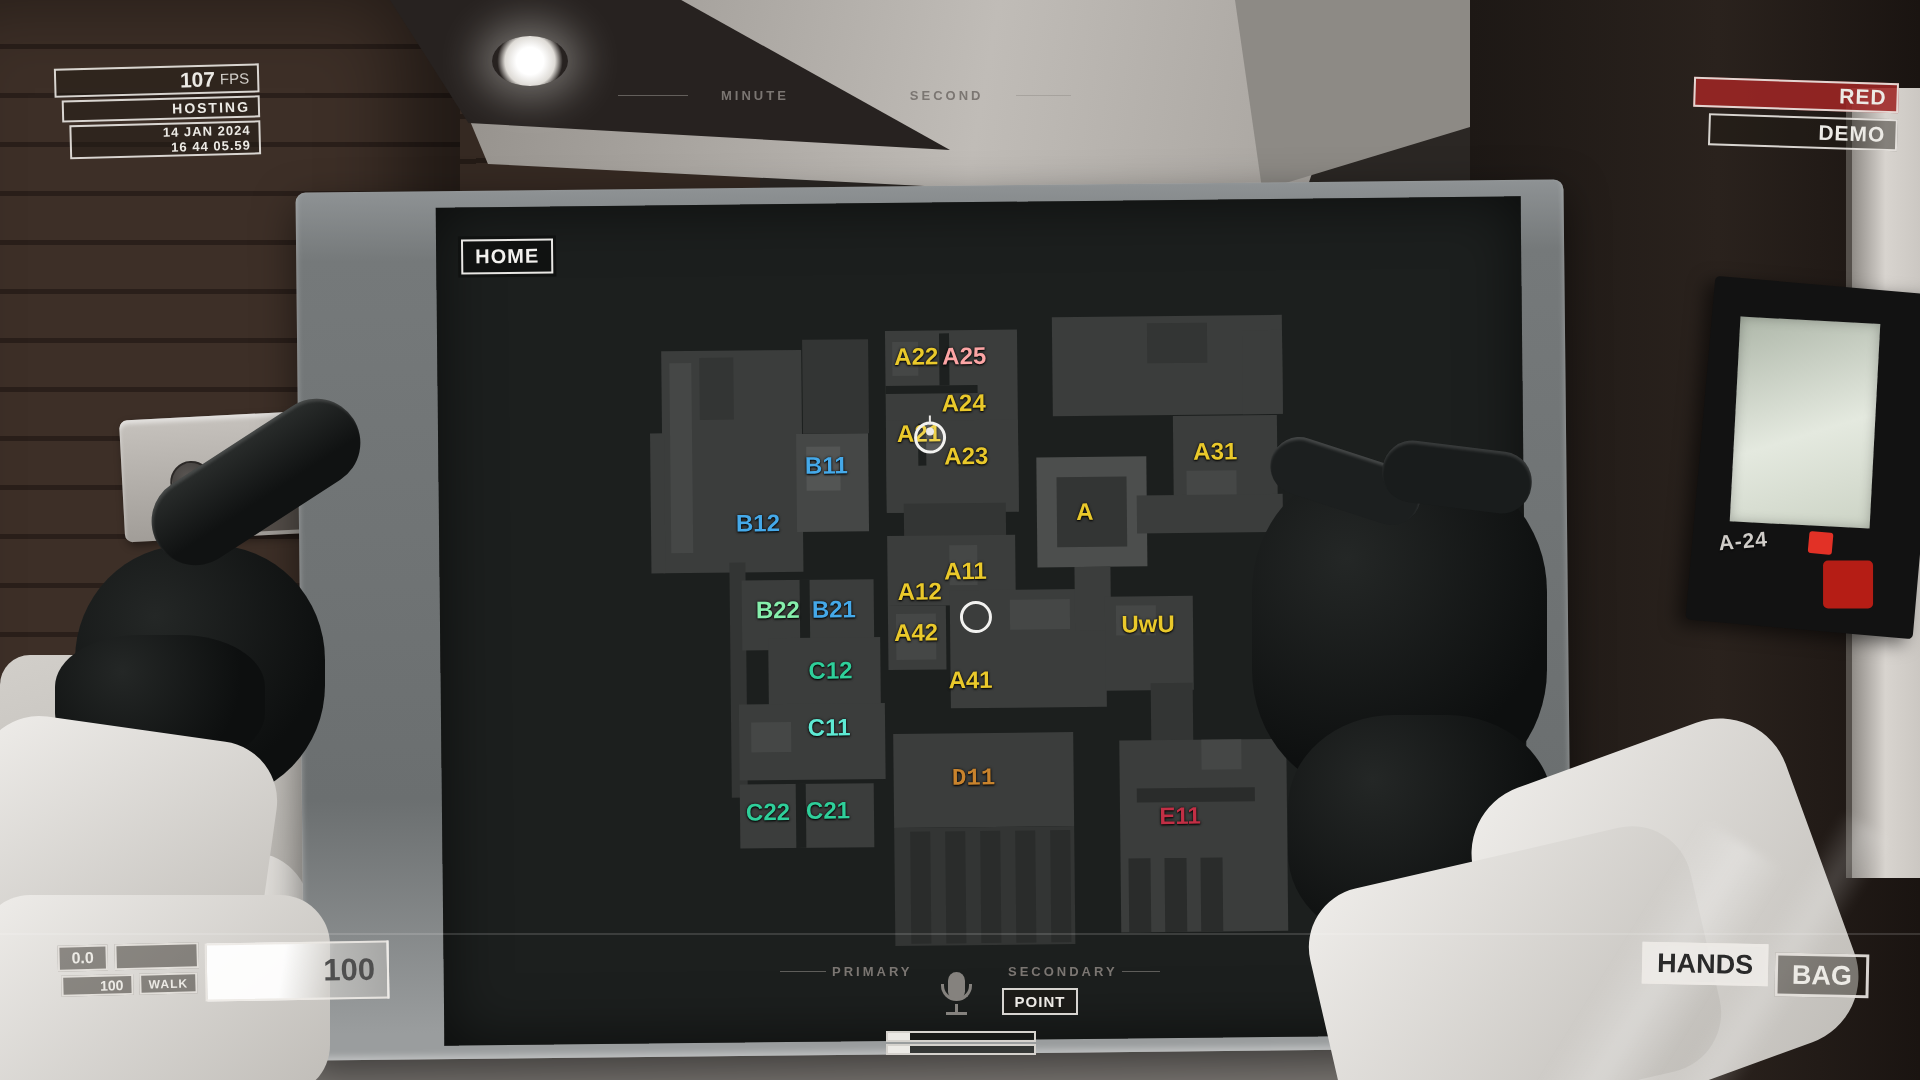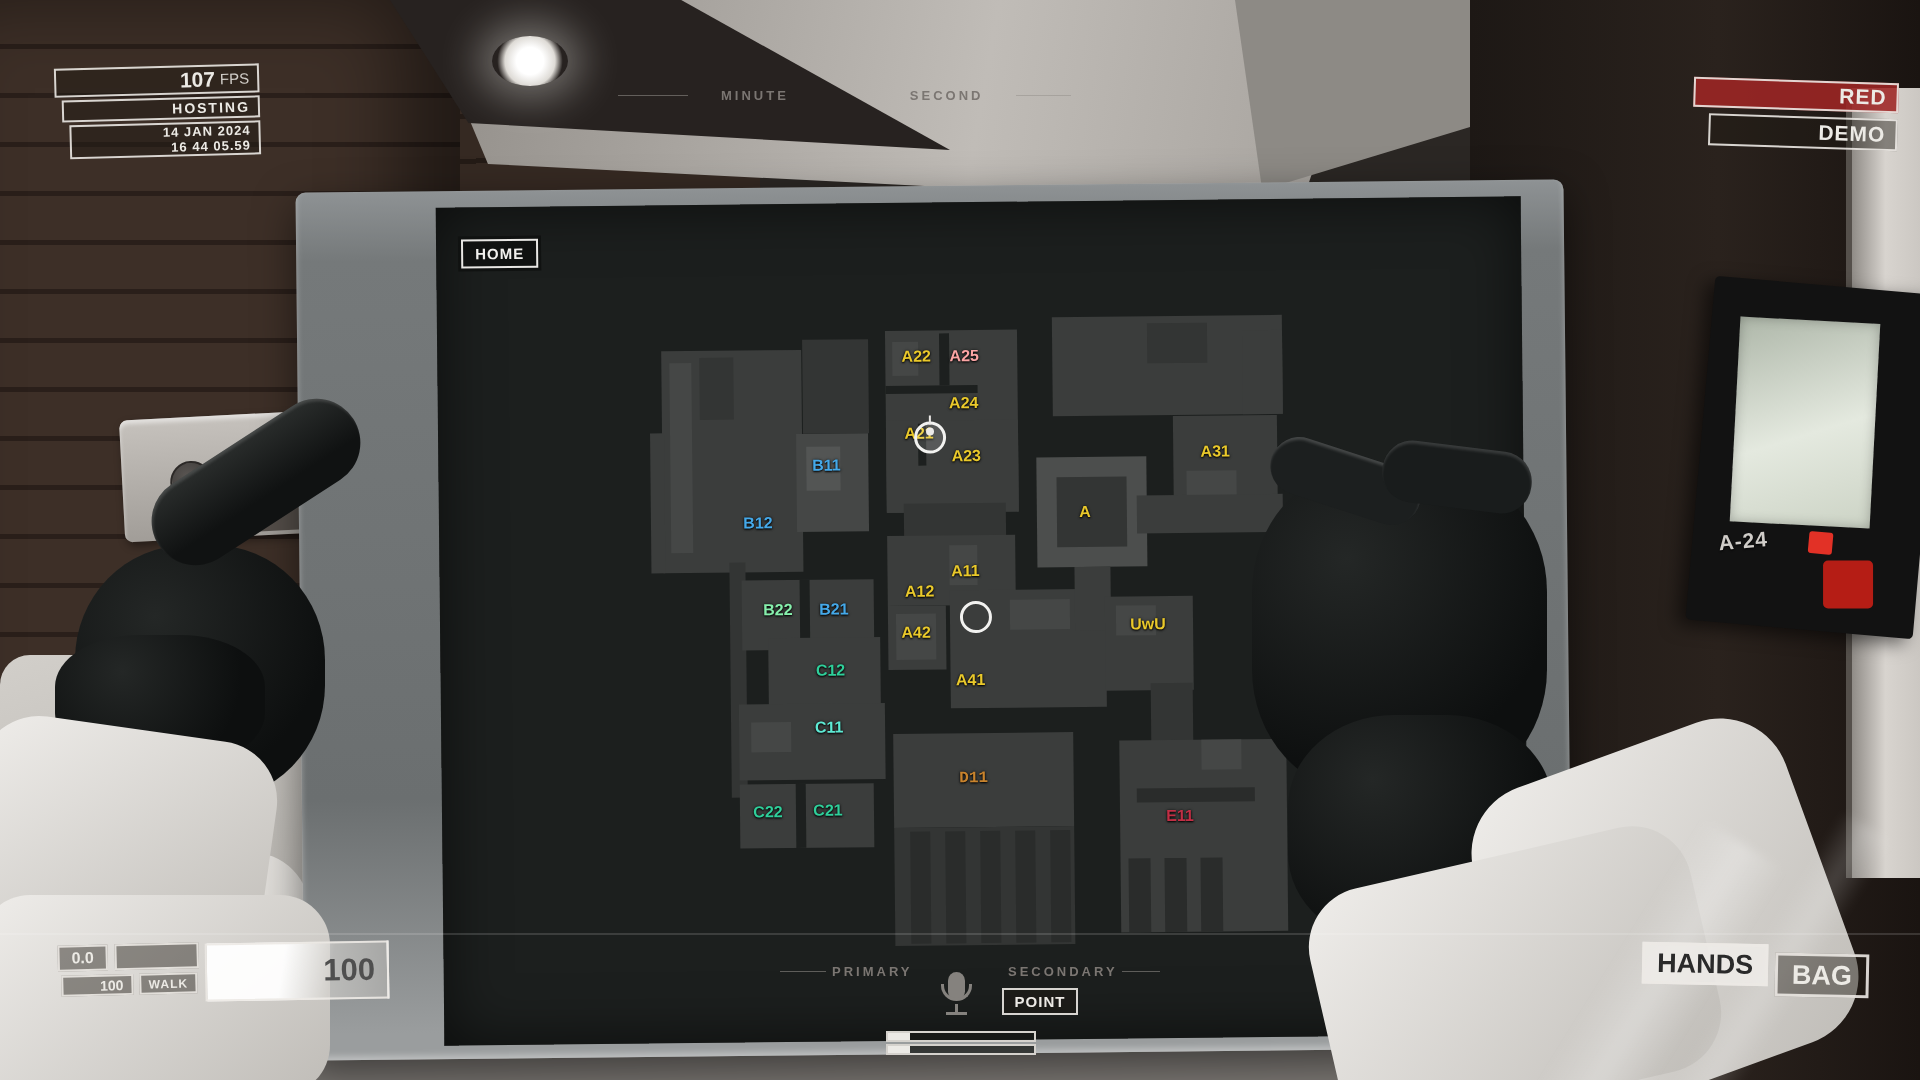--- a/index.html
+++ b/index.html
@@ -63,24 +63,24 @@
   .reader-led-lg{left:134px;top:272px;width:50px;height:48px;background:#b51d15;border-radius:5px;transform:rotate(-5deg);}
 
   
   .tablet{left:300px;top:186px;width:1268px;height:868px;border-radius:10px;
     transform:rotate(-0.6deg);
     background:linear-gradient(180deg,#8e9294 0,#75797a 8%,#6b6f70 70%,#9a9d9e 97%);
     box-shadow:0 14px 40px rgba(0,0,0,.5), inset 0 -4px 6px rgba(255,255,255,.35);}
   .screen{left:440px;top:202px;width:1085px;height:838px;background:#1c1f1e;
     transform:rotate(-0.6deg);box-shadow:inset 0 0 60px rgba(0,0,0,.6);}
   .home-btn{left:25px;top:32px;padding:4px 12px;background:#101211;color:#f2f1ee;
-    font-size:15px;font-weight:bold;letter-spacing:1px;border:2px solid #e8e7e4;
+    font-size:20px;font-weight:bold;letter-spacing:1px;border:2px solid #e8e7e4;
     box-shadow:0 0 0 3px #101211;}
   #map-rooms div{position:absolute;}
-  .map-label{position:absolute;transform:translate(-50%,-50%);font-size:16px;font-weight:bold;
+  .map-label{position:absolute;transform:translate(-50%,-50%);font-size:24px;font-weight:bold;
     text-shadow:0 1px 2px #000,0 0 3px rgba(0,0,0,.7);white-space:nowrap;}
   .marker{position:absolute;width:26px;height:26px;border-radius:50%;
     border:3px solid #f2f2f0;transform:translate(-50%,-50%);}
   .marker.self{background:rgba(255,255,255,.15);}
   .marker.self::after{content:"";position:absolute;left:9px;top:3px;width:8px;height:8px;
     border-radius:50%;background:#eceae8;}
   .marker.self::before{content:"";position:absolute;left:12px;top:-9px;width:2px;height:9px;background:#eceae8;}
 
   
   .glove{background:radial-gradient(circle at 32% 28%,#242726,#0d0f0f 70%);}

